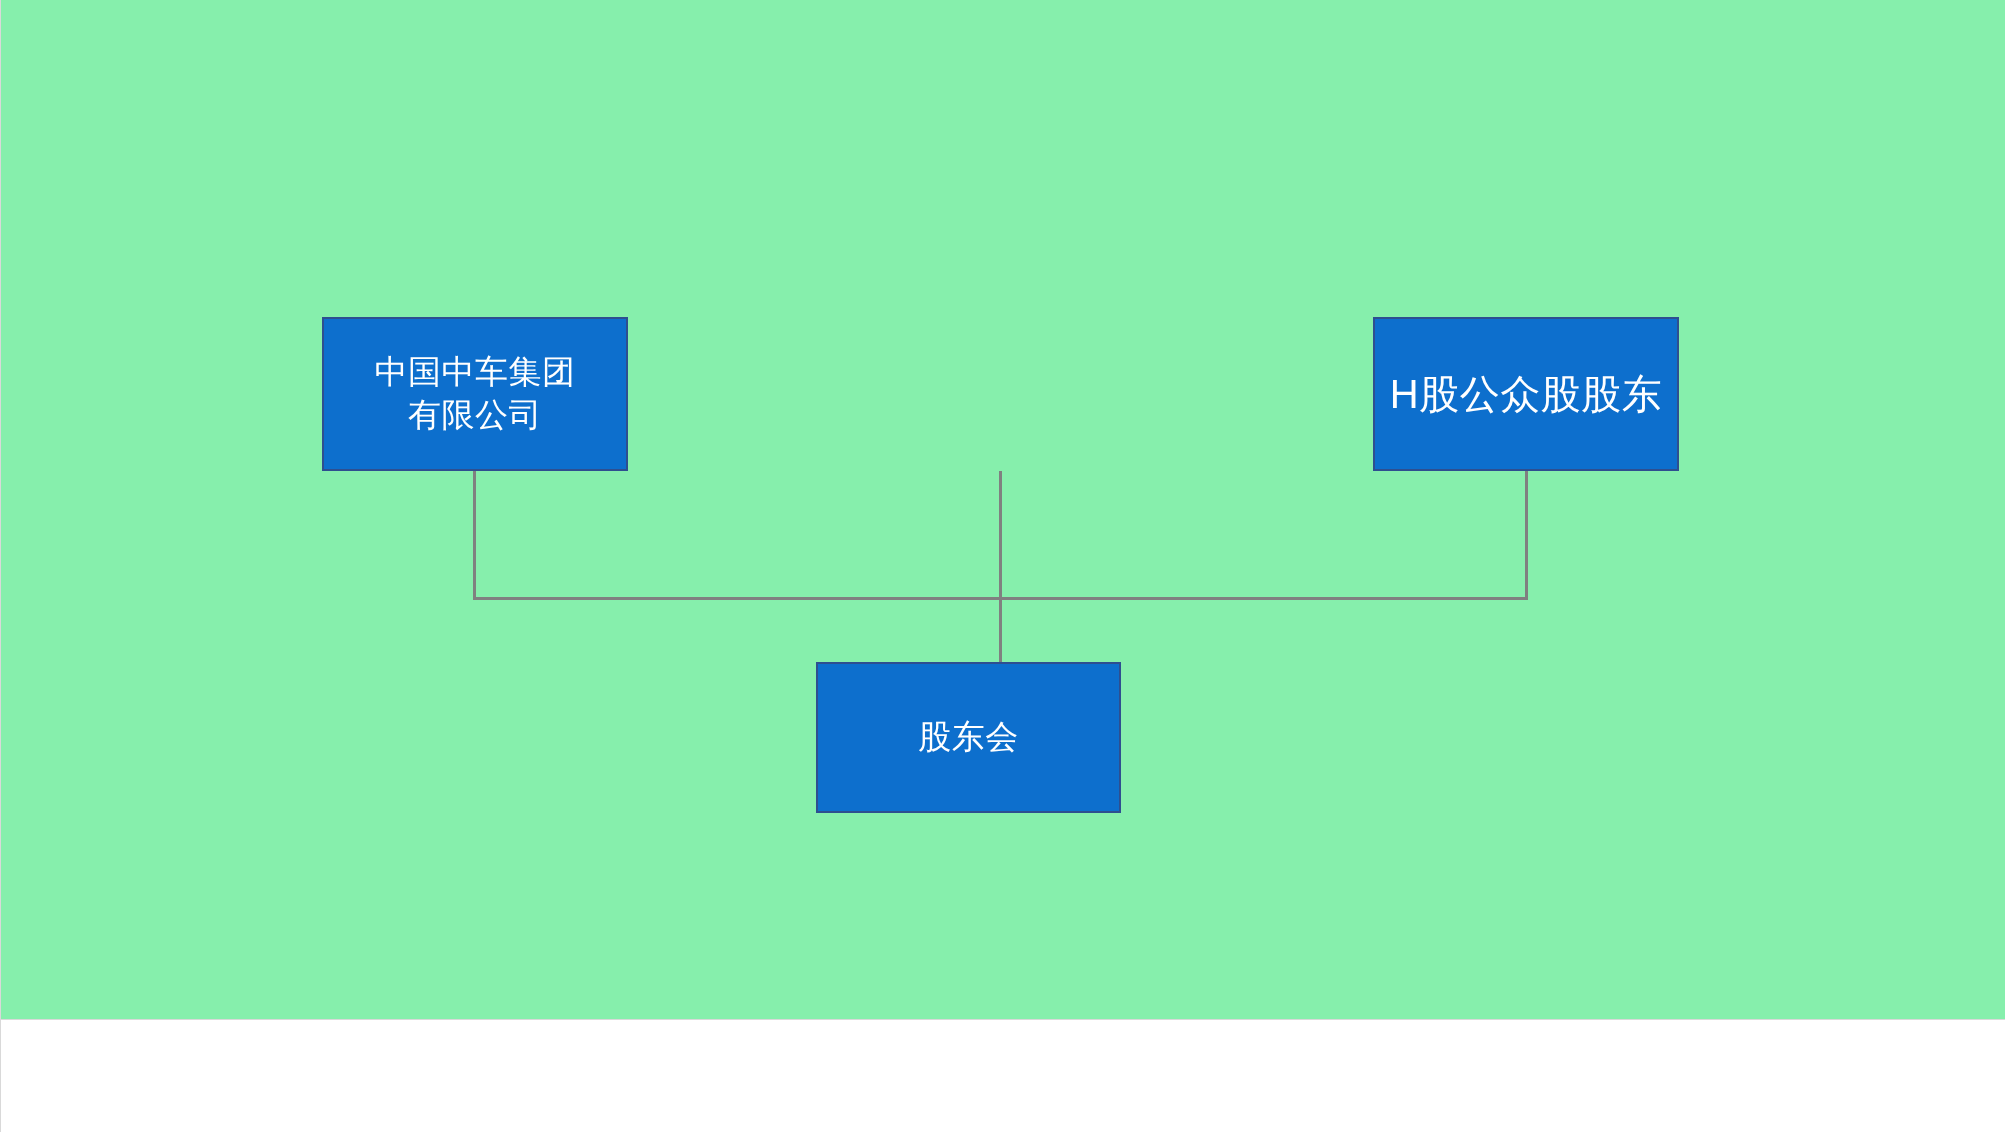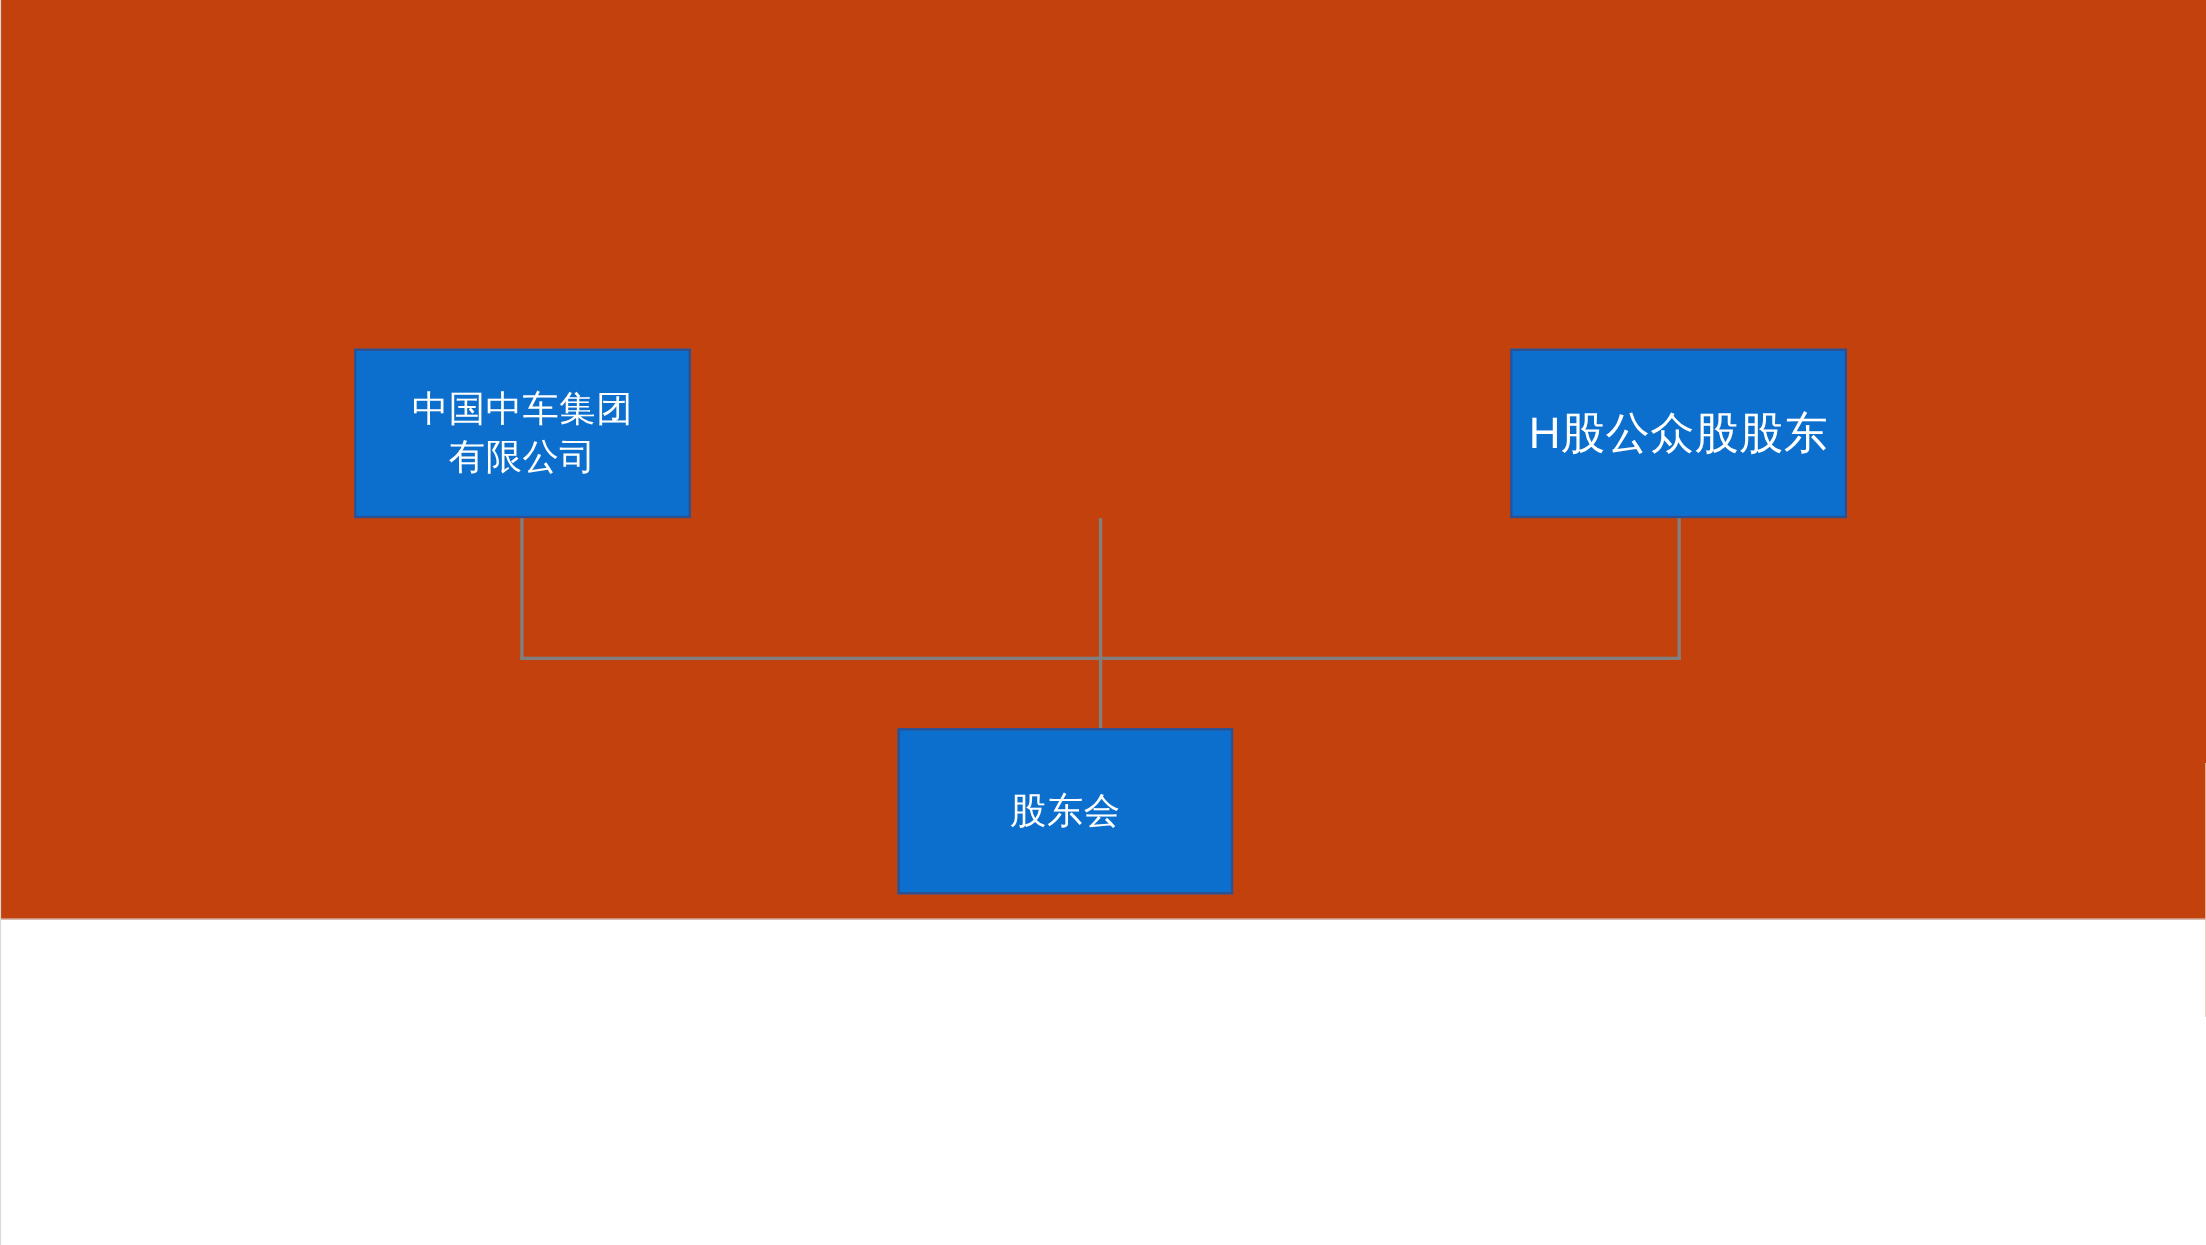--- a/index.html
+++ b/index.html
@@ -10,22 +10,22 @@
   body {
     width: 2005px;
     height: 1132px;
     font-family: "Liberation Sans", "DejaVu Sans", sans-serif;
     overflow: hidden;
   }
 
   #canvas {
     position: relative;
     width: 2005px;
-    height: 836px;
-    background: #c2410c;
+    height: 1020px;
+    background: #86efac;
     box-sizing: border-box;
   }
 
   
   .edge-rule {
     position: absolute;
     background: #d9d9d9;
   }
   .edge-left  { left: 0; top: 0; width: 1px; height: 1132px; }
   .edge-bottom{ left: 0; bottom: 0; width: 2005px; height: 1px; }

